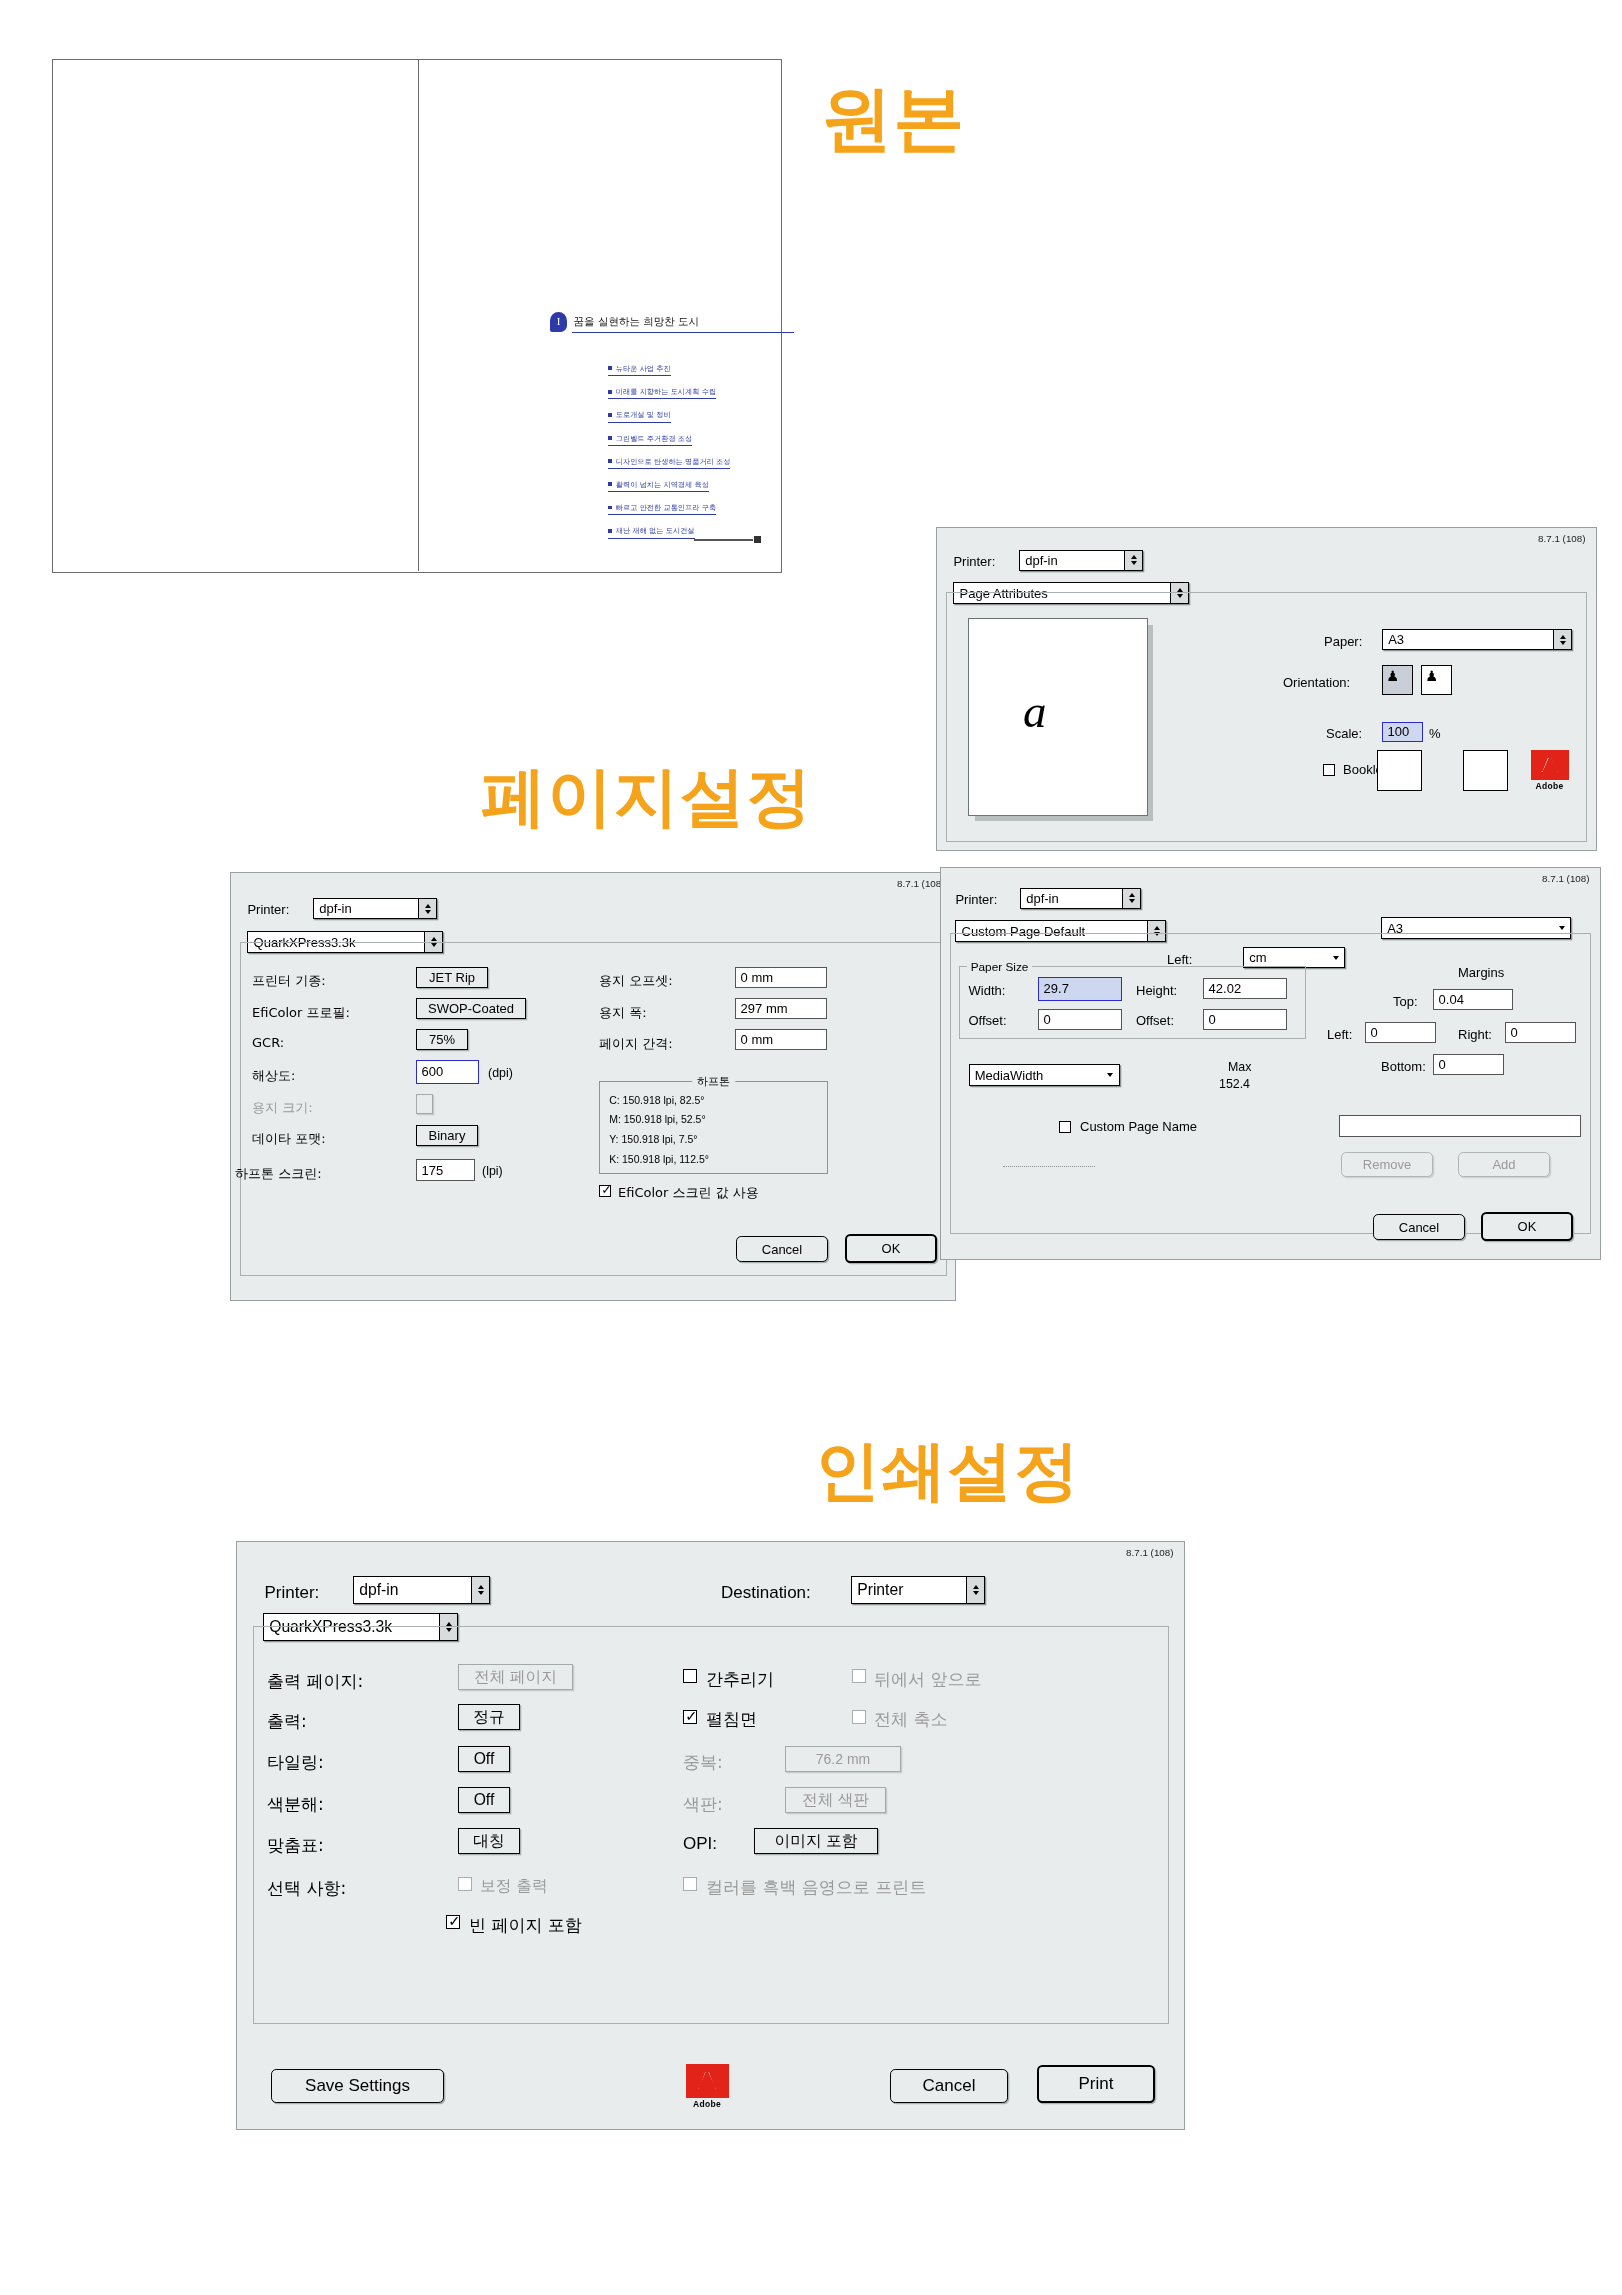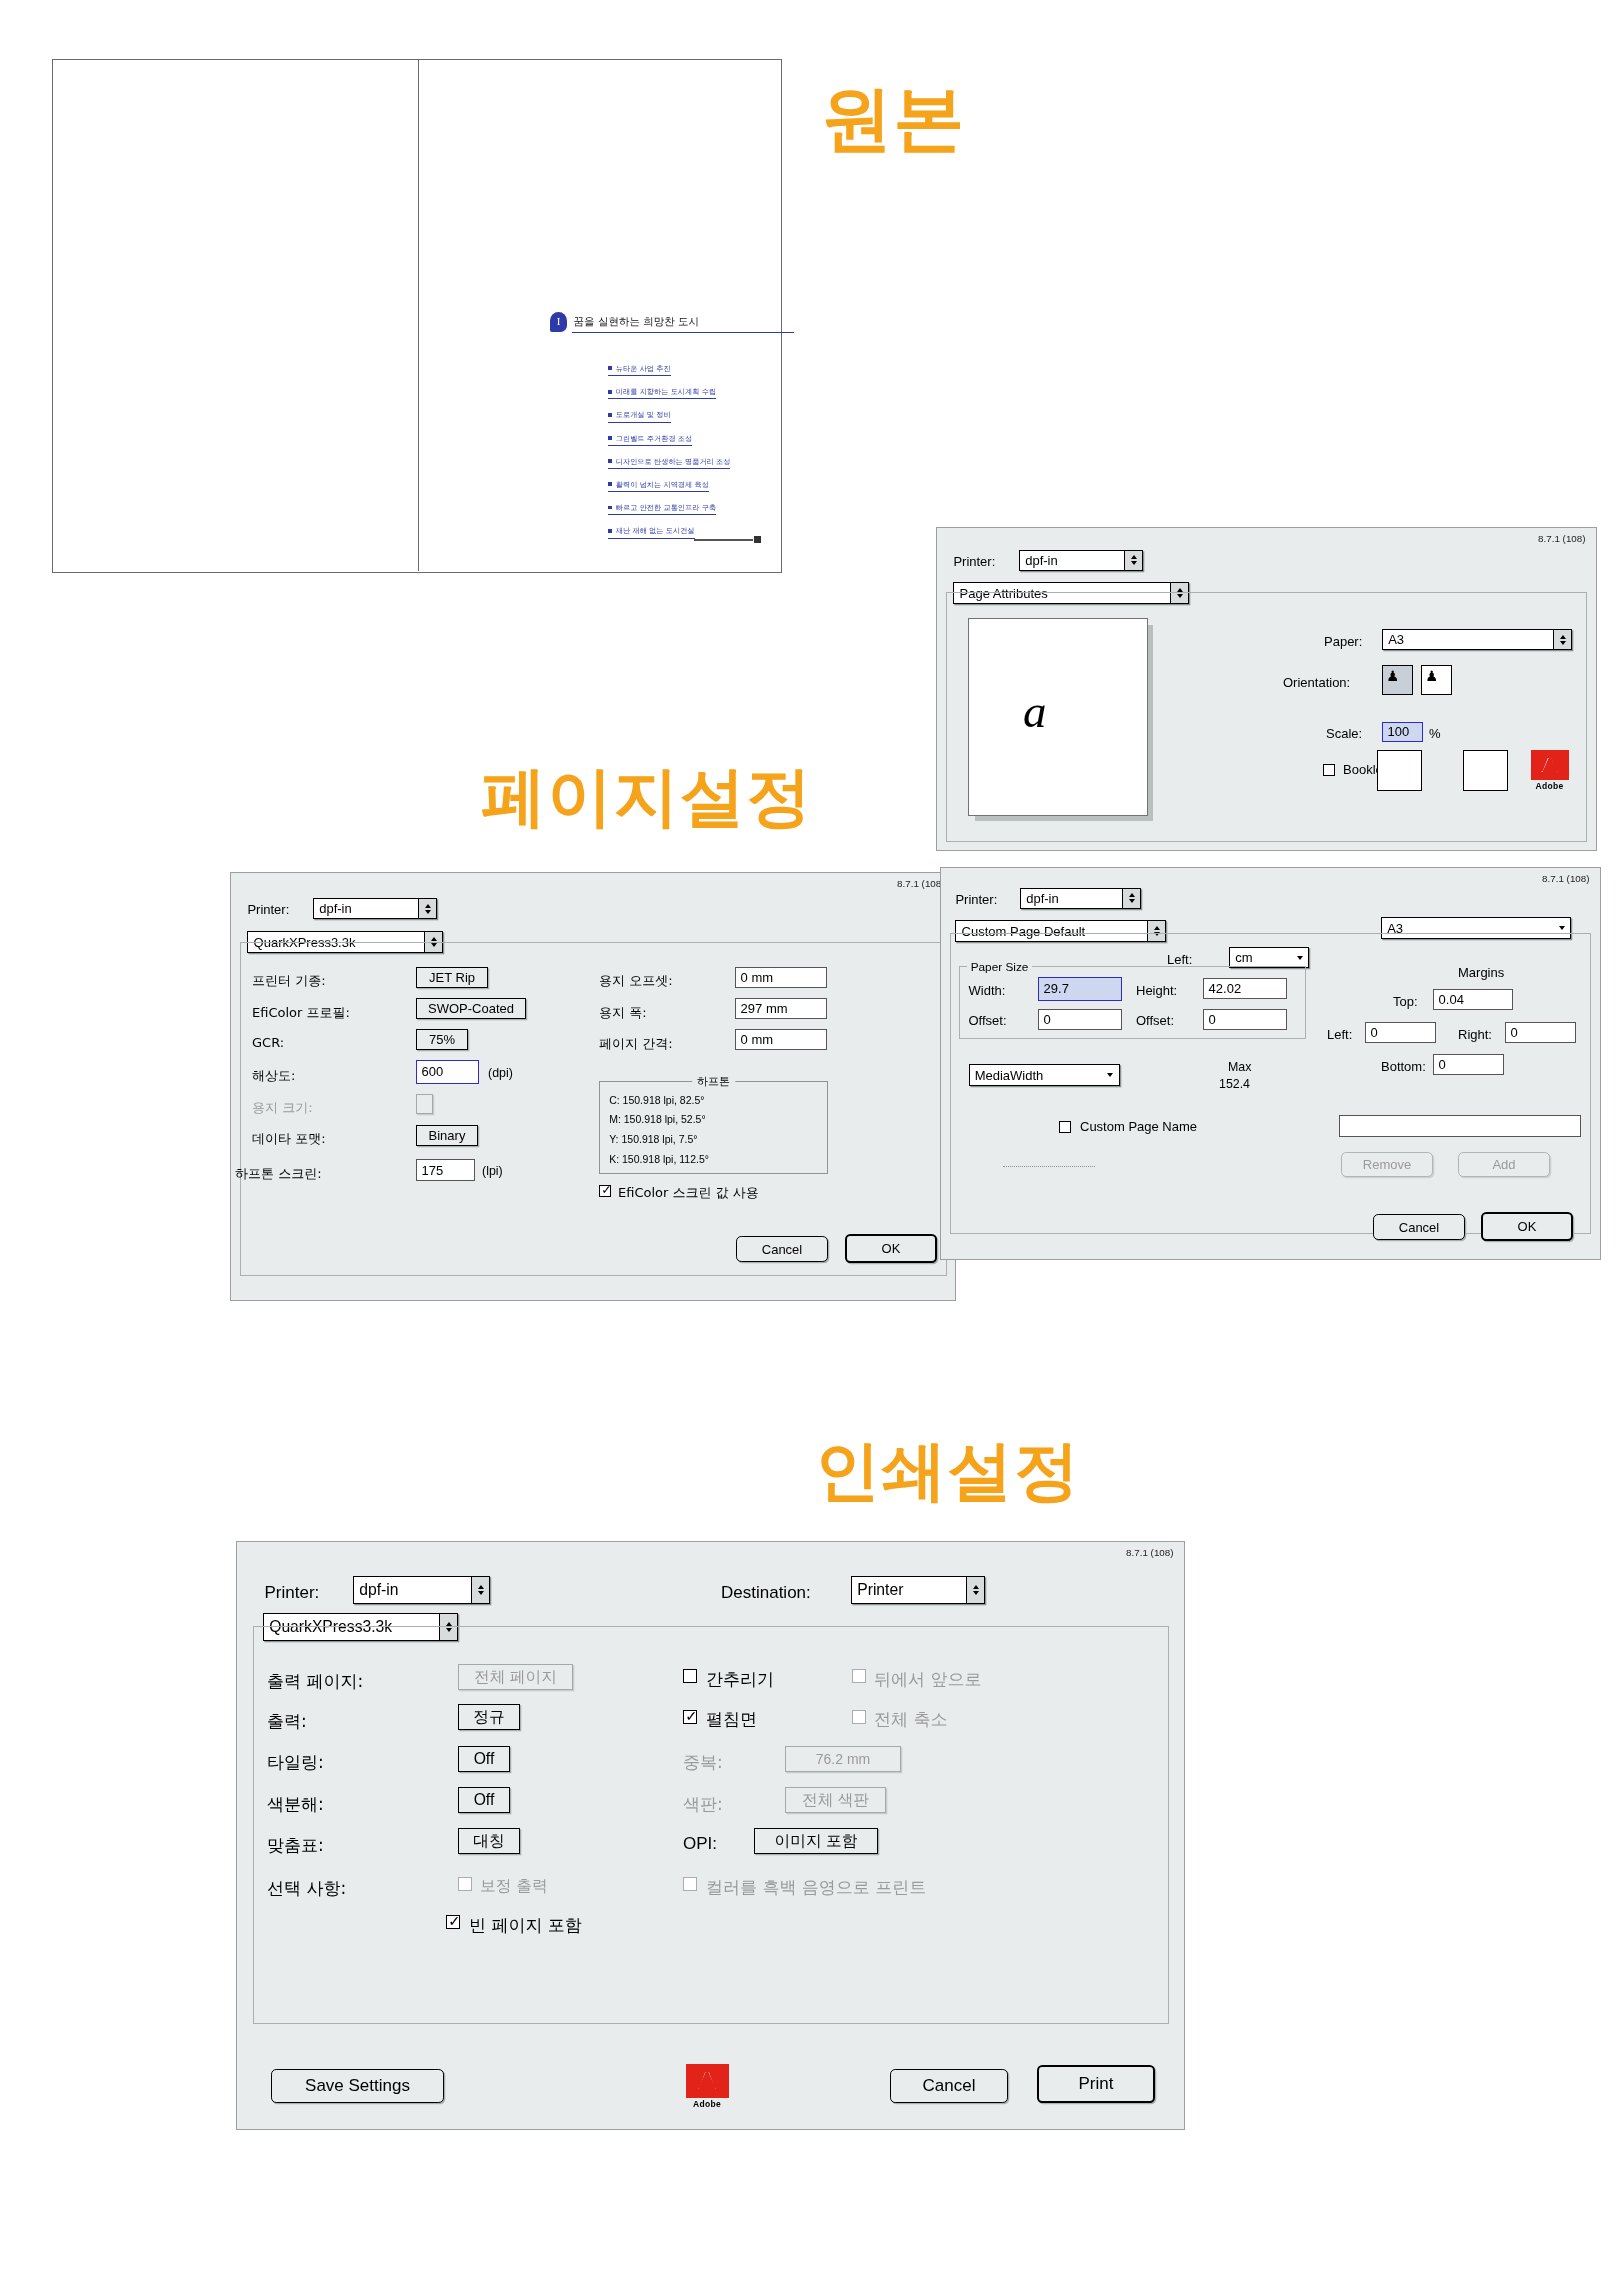--- a/index.html
+++ b/index.html
@@ -433,21 +433,21 @@
   </div>
 
   <div class="popup2" style="left:440px; top:49px; width:190px; height:22px;">
     <div class="ptext">A3</div>
     <div class="pdown">
         <span class="tri-dn"></span>
       </div>
   </div>
 
   <div class="abs lbl" style="left:226px; top:84px;">Left:</div>
-  <div class="popup2" style="left:288px; top:79px; width:80px; height:21px;">
+  <div class="popup2" style="left:302px; top:79px; width:102px; height:21px;">
     <div class="ptext">cm</div>
     <div class="pdown">
         <span class="tri-dn"></span>
       </div>
   </div>
 
   <div class="group" style="left:9.2px; top:65px; width:641px; height:301px;"></div>
 
   <div class="group" style="left:18.3px; top:98px; width:347px; height:73px;">
     <div class="group-title">Paper Size</div>

